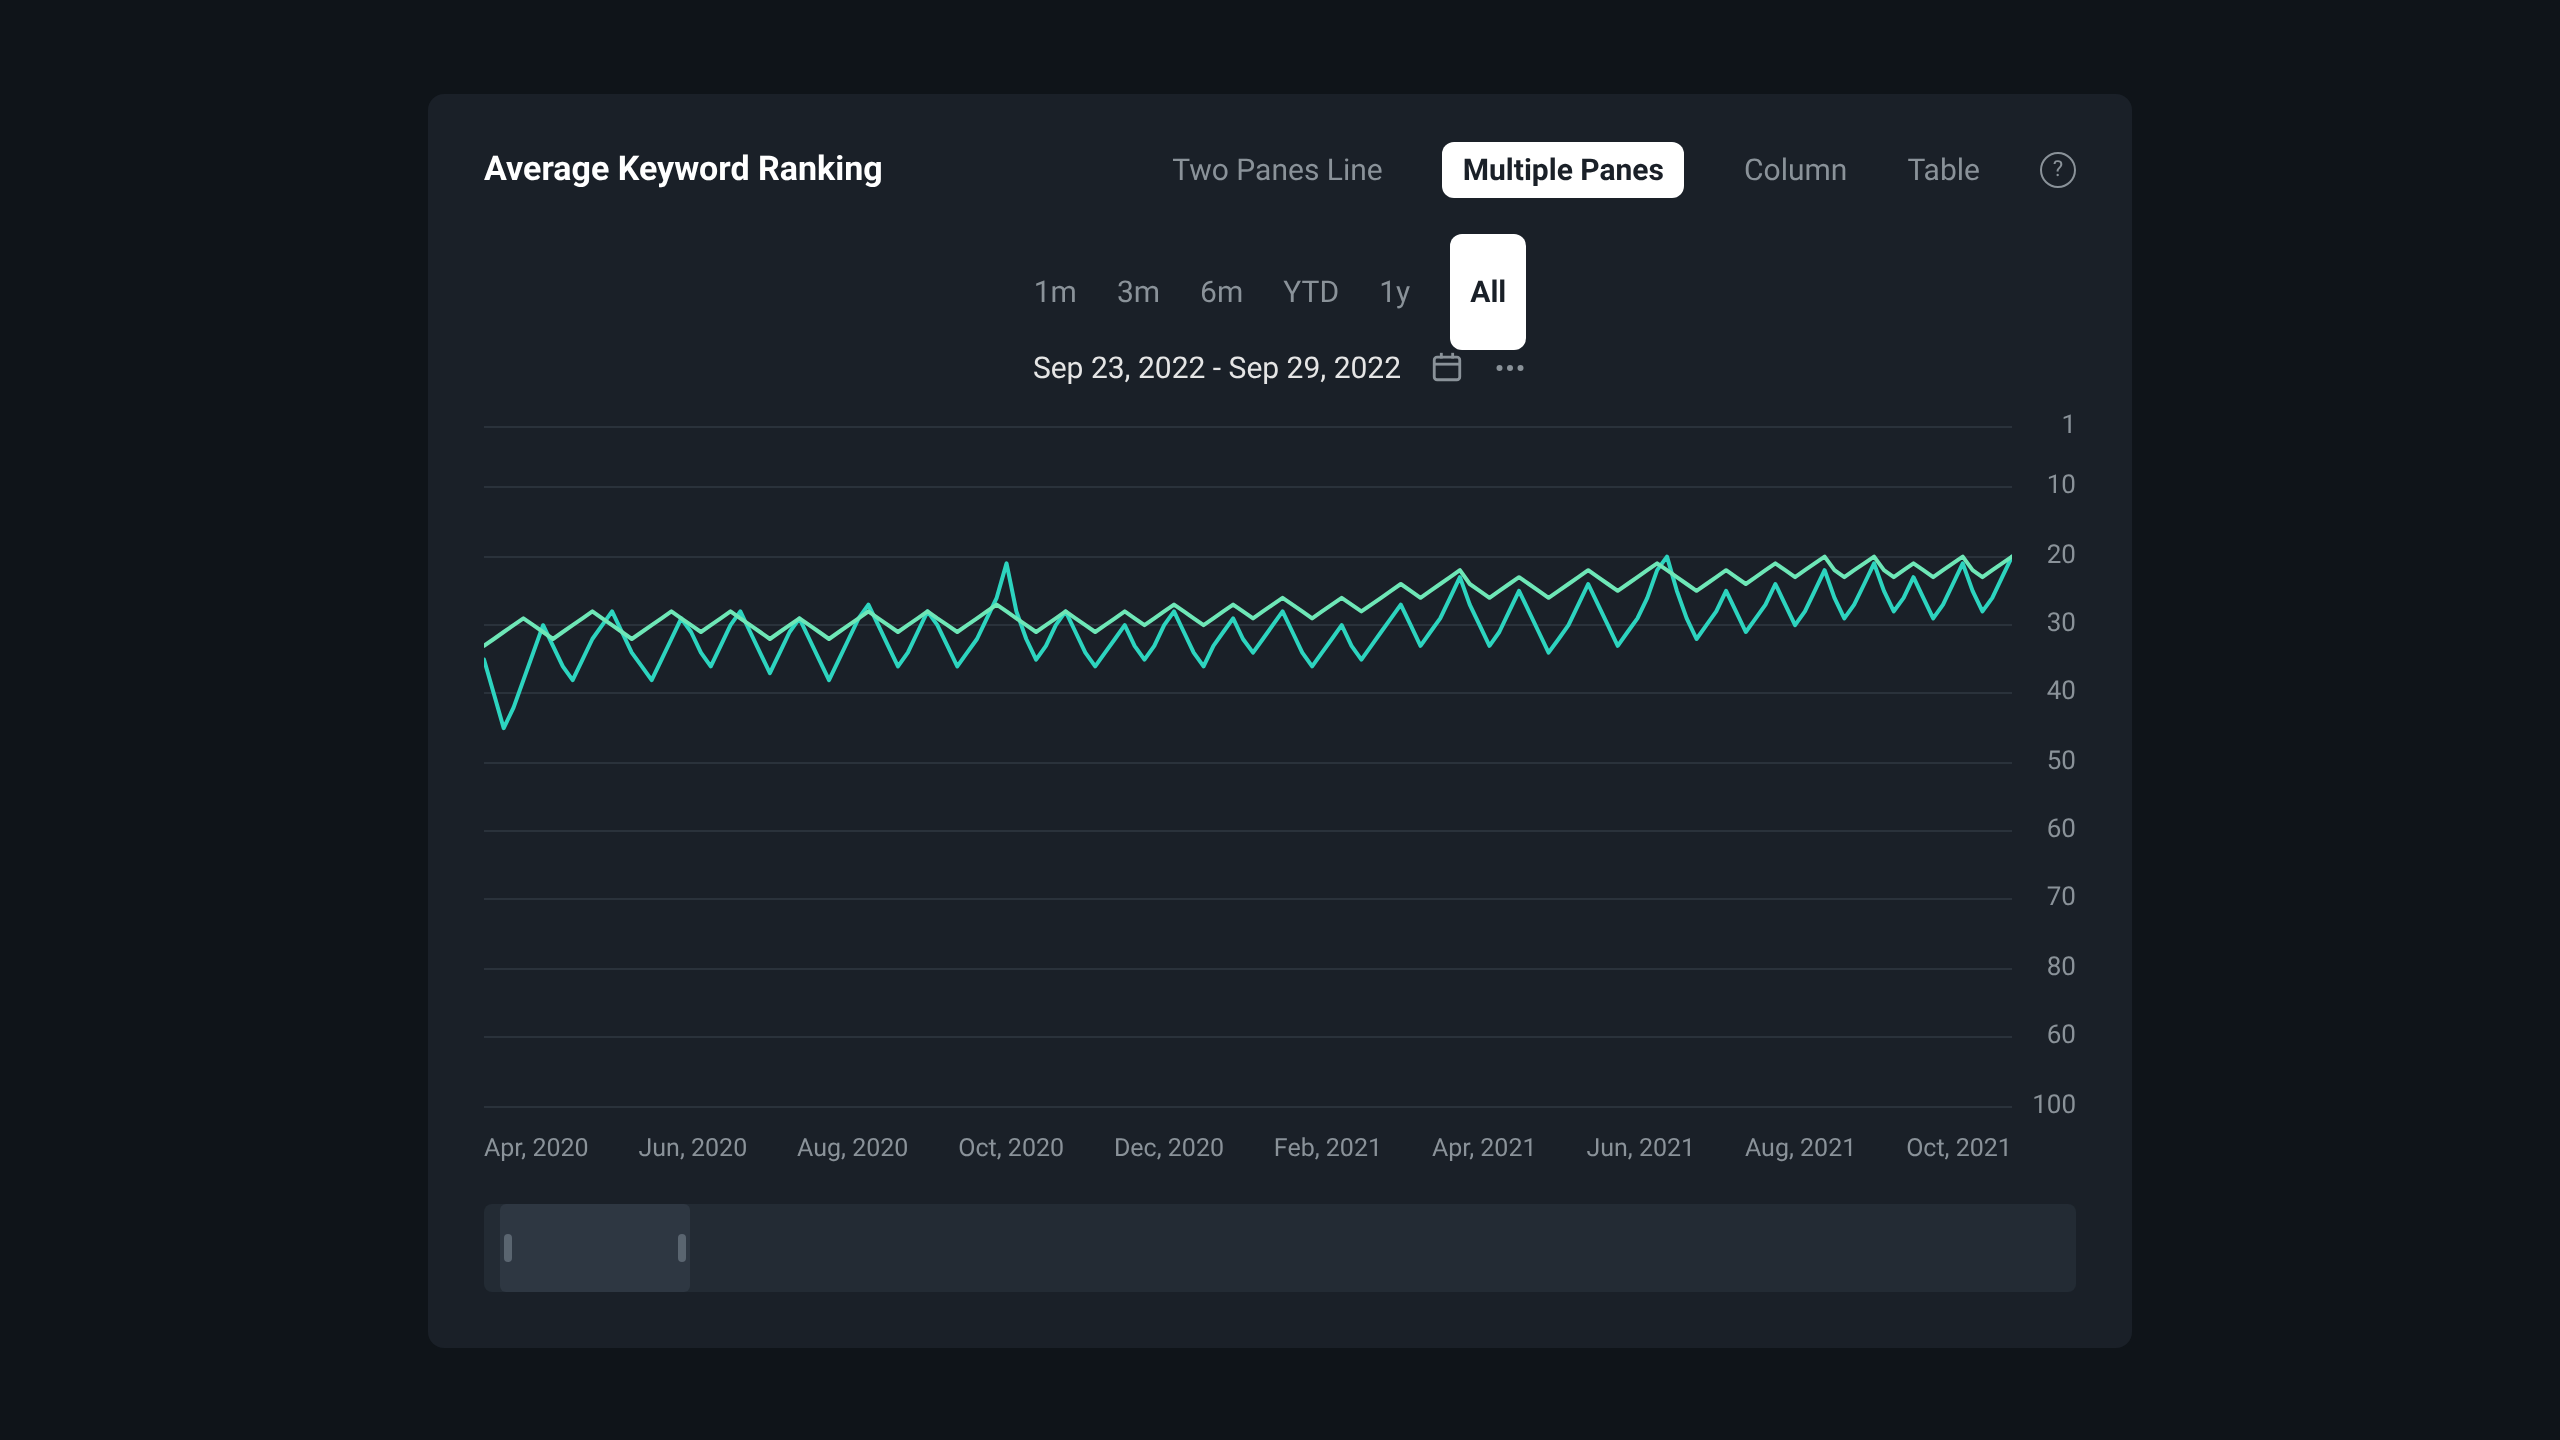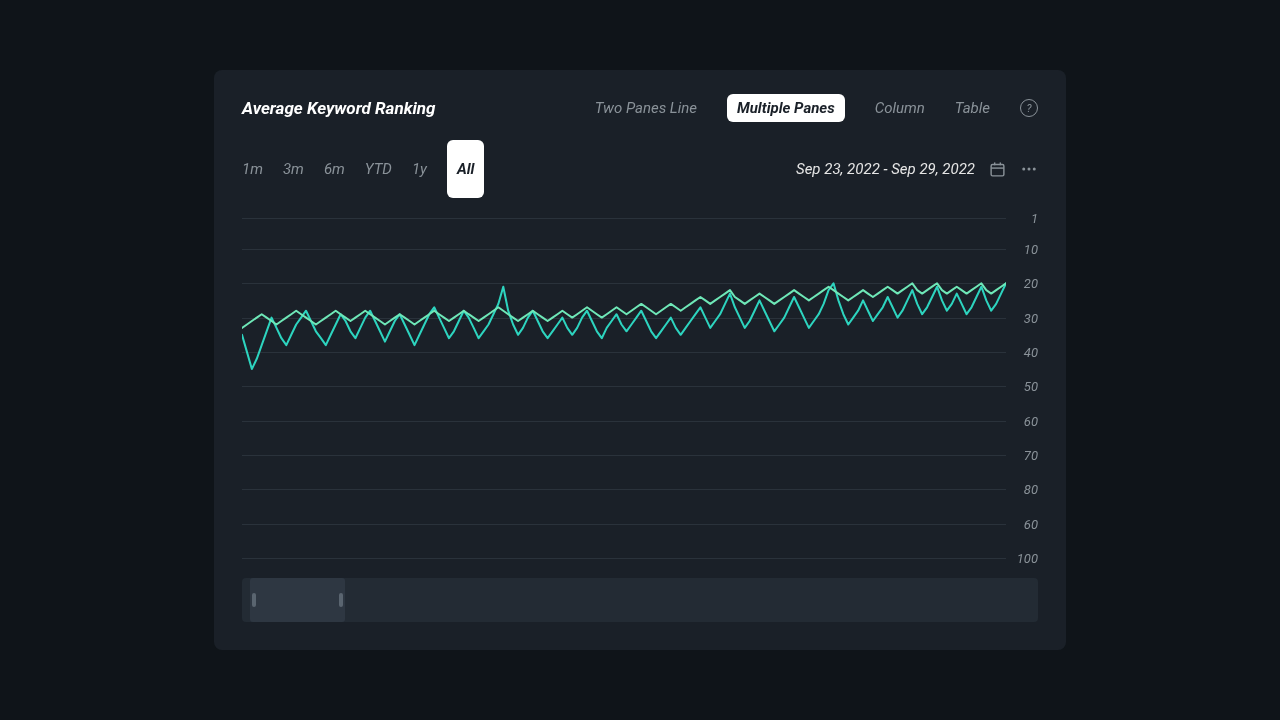--- a/index.html
+++ b/index.html
@@ -10,21 +10,20 @@
     height: 720px;
     display: flex;
     align-items: center;
     justify-content: center;
   }
   .card {
     width: 852px;
     background: #1a2028;
     border-radius: 8px;
     padding: 24px 28px 28px 28px;
-    font-style: italic;
   }
   .header {
     display: flex;
     align-items: center;
     justify-content: space-between;
     margin-bottom: 18px;
   }
   .title {
     color: #fff;
     font-size: 17px;
@@ -58,20 +57,21 @@
     justify-content: center;
     color: #8a9299;
     font-size: 11px;
     cursor: pointer;
   }
   .controls {
     display: flex;
     align-items: center;
     justify-content: space-between;
     margin-bottom: 20px;
+    flex-direction: column;
   }
   .range-buttons {
     display: flex;
     gap: 20px;
     align-items: center;
   }
   .range-btn {
     color: #8a9299;
     font-size: 15px;
     cursor: pointer;
@@ -247,20 +247,32 @@
         <div class="y-tick" style="top: 39.3939%;">40</div>
         <div class="y-tick" style="top: 49.4949%; text-align: right;">50</div>
         <div class="y-tick" style="top: 59.596%;">60</div>
         <div class="y-tick" style="top: 69.697%;">70</div>
         <div class="y-tick" style="top: 79.798%;">80</div>
         <div class="y-tick" style="top: 89.899%;">60</div>
         <div class="y-tick" style="top: 100%;">100</div>
       </div>
   </div>
 
+  <div class="x-axis" id="x-axis">
+      <div class="x-tick">Apr, 2020</div>
+      <div class="x-tick">Jun, 2020</div>
+      <div class="x-tick">Aug, 2020</div>
+      <div class="x-tick">Oct, 2020</div>
+      <div class="x-tick">Dec, 2020</div>
+      <div class="x-tick">Feb, 2021</div>
+      <div class="x-tick">Apr, 2021</div>
+      <div class="x-tick">Jun, 2021</div>
+      <div class="x-tick">Aug, 2021</div>
+      <div class="x-tick">Oct, 2021</div>
+    </div>
 
   <div class="scrubber">
     <div class="scrubber-window">
       <div class="scrubber-handle left"></div>
       <div class="scrubber-handle right"></div>
     </div>
   </div>
 
 </div>
 

